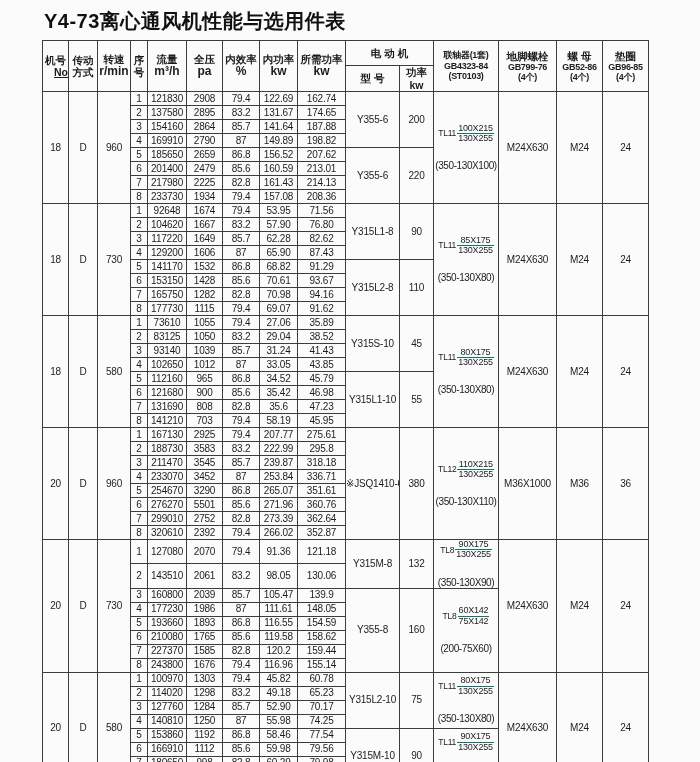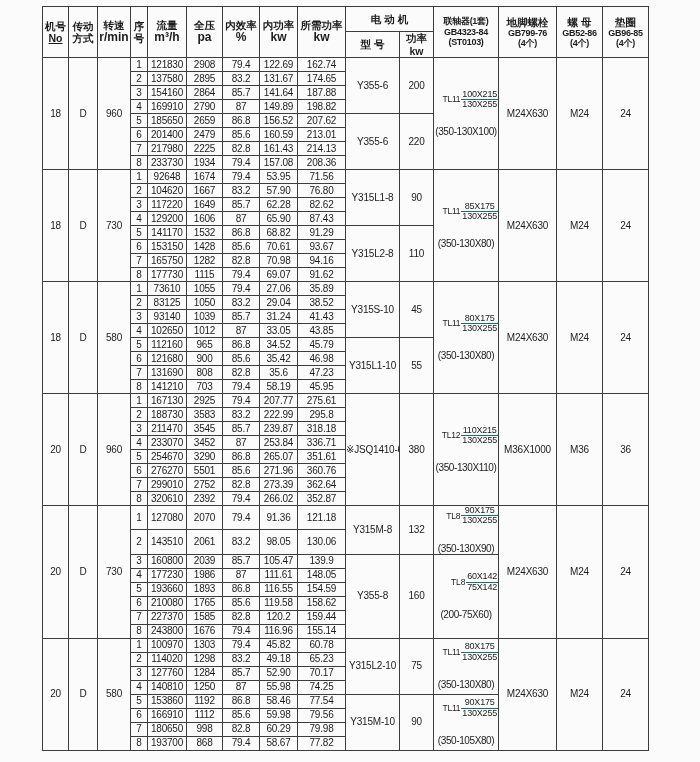--- a/index.html
+++ b/index.html
@@ -7,36 +7,37 @@
   .page { width: 700px; height: 762px; padding: 6px 0 0 42px; background: #fbfbfb; }
   .title { font-size: 20px; font-weight: bold; letter-spacing: 0.5px; margin: 2px 0 5px 2px; color: #111; }
   table { border-collapse: collapse; table-layout: fixed; width: 607px; border: 1.5px solid #3d3d3d; }
   th, td { border: 1px solid #3d3d3d; text-align: center; vertical-align: middle; padding: 0; overflow: hidden; }
   thead th { font-weight: bold; font-size: 10.5px; line-height: 1.15; }
   thead tr.h1 { height: 25px; padding-left: 48px; }
   thead tr.h2 { height: 26px; }
   thead .hl { display: block; }
   thead .sub { font-size: 12px; }
   thead .small { font-size: 9px; letter-spacing: -0.3px; }
-  .und { text-decoration: underline; }
+  .und { text-decoration: underline; text-align: right; }
   tbody tr { height: 14px; }
   tbody td { font-size: 10px; line-height: 1; letter-spacing: -0.2px; white-space: nowrap; }
   td.motor { font-size: 10px; }
   td.coupling { font-size: 9px; }
-  .coup { display: flex; align-items: center; justify-content: flex-end; gap: 1px; }
+  .coup { display: flex; align-items: center; justify-content: center; gap: 1px; }
   .coup-prefix { font-size: 8.5px; }
   .frac { display: inline-block; text-align: center; line-height: 1.05; }
   .frac .num { display: block; border-bottom: 1px solid #0f766e; padding: 0 1px; }
   .frac .den { display: block; padding: 0 1px; }
   .coup-note { font-size: 10px; letter-spacing: -0.4px; margin-top: 18px; }
 </style>
 </head>
 <body>
 
 <div class="page">
+  <h1 class="title">Y4-73离心通风机性能与选用件表</h1>
 
   <table>
     <colgroup>
       <col style="width:26px">
         <col style="width:29px">
         <col style="width:33px">
         <col style="width:17px">
       <col style="width:39px">
         <col style="width:36px">
         <col style="width:37px">

